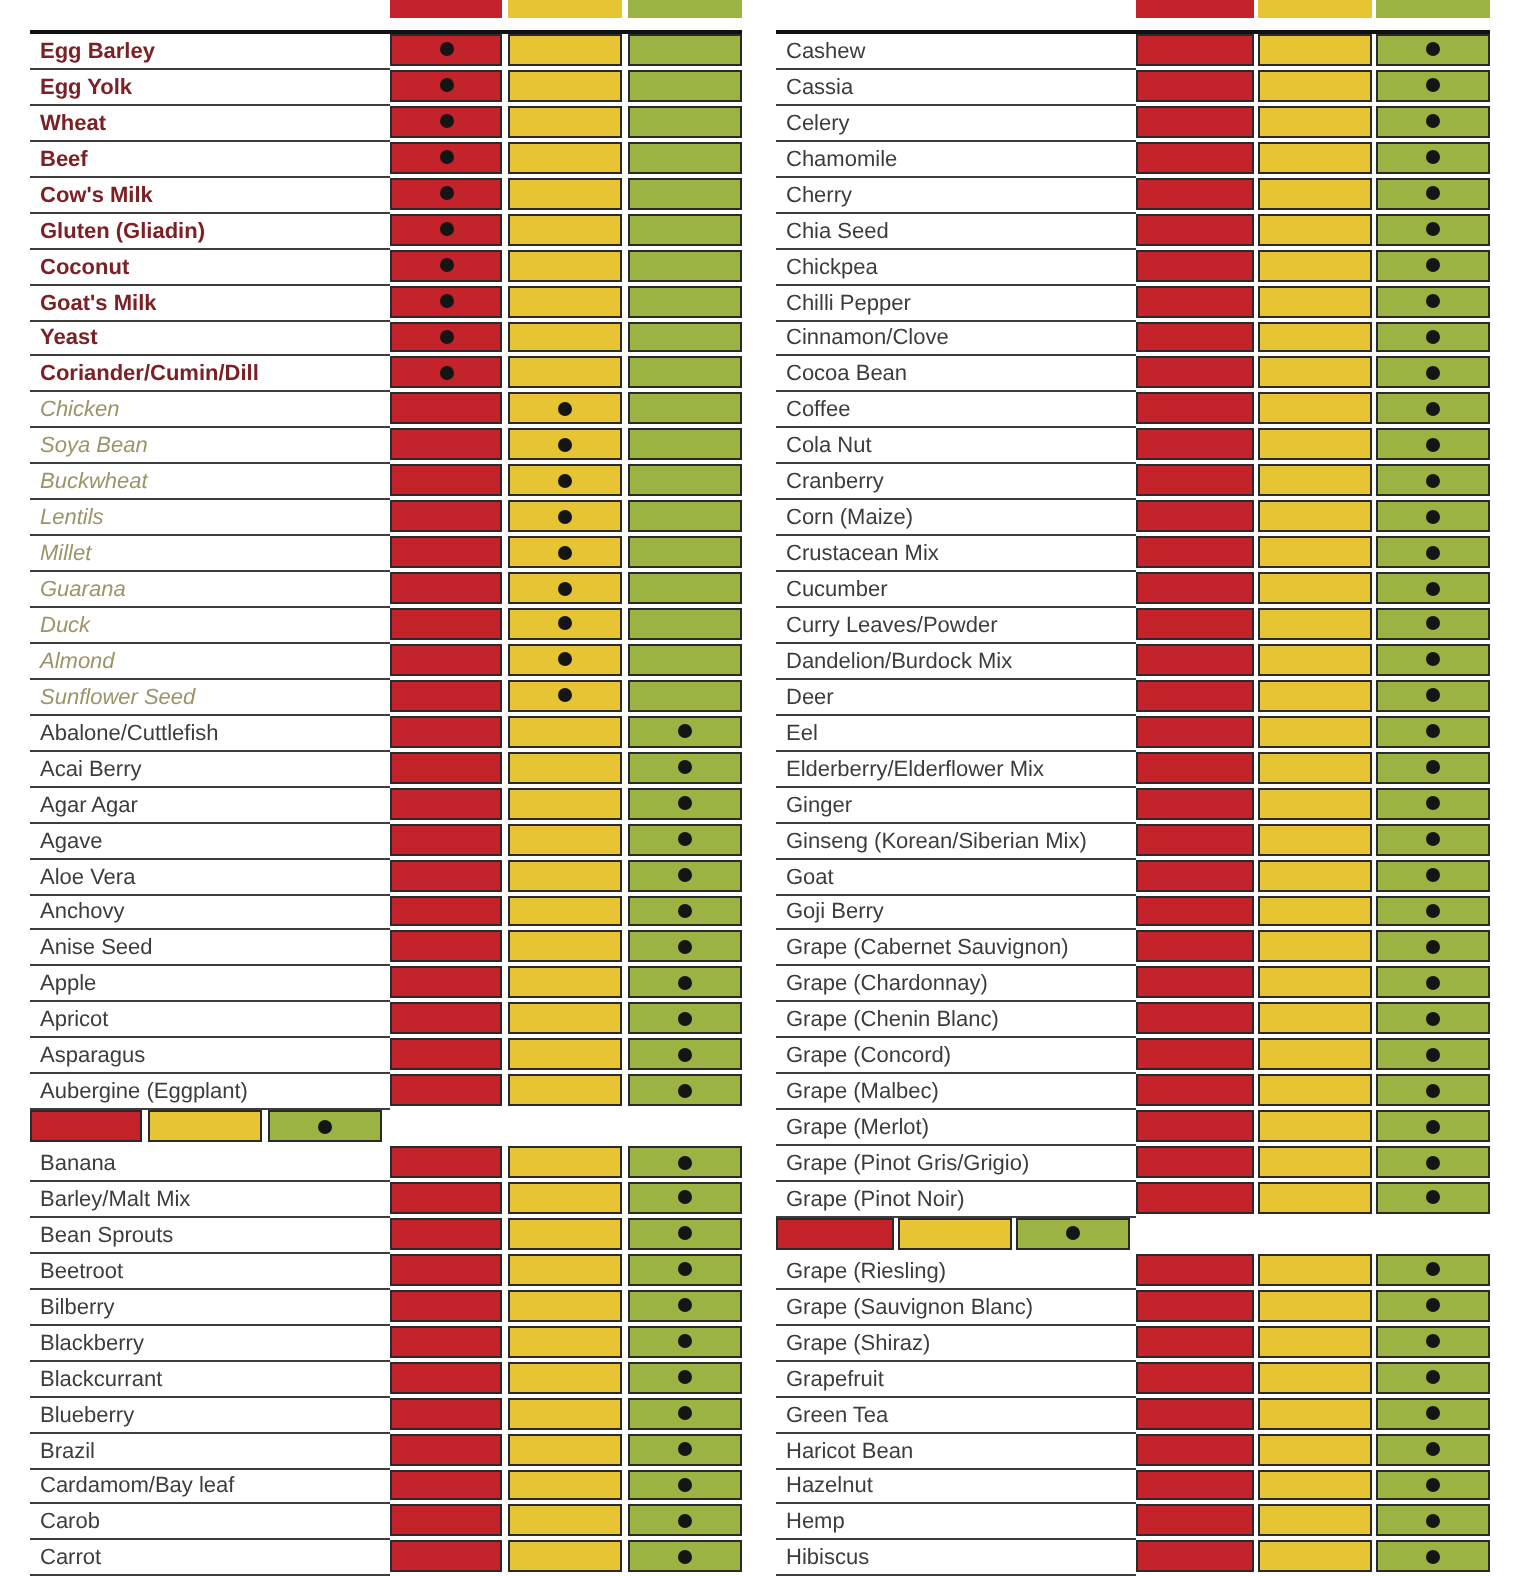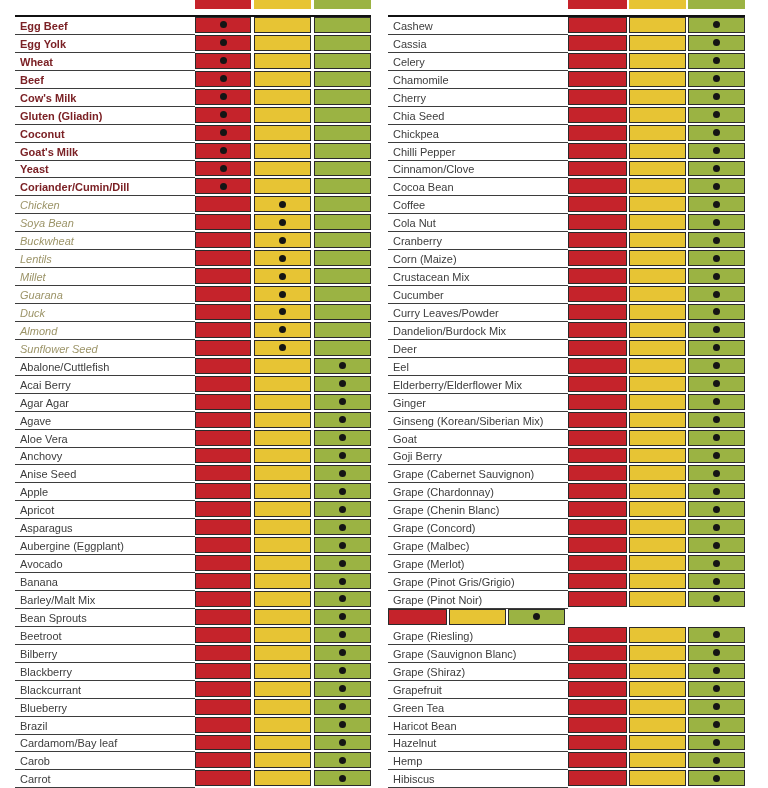--- a/index.html
+++ b/index.html
@@ -54,21 +54,21 @@
 
   <div class="panel left">
     <div class="header-strip">
       <div class="spacer"></div>
       <div class="bar red"></div>
       <div class="bar yellow"></div>
       <div class="bar green"></div>
     </div>
     <div class="rows">
         <div class="row">
-          <div class="label red">Egg Beef</div>
+          <div class="label red">Egg Barley</div>
           <div class="cell red">
             <span class="dot"></span>
           </div>
           <div class="cell yellow"></div>
           <div class="cell green"></div>
         </div>
         <div class="row">
           <div class="label red">Egg Yolk</div>
           <div class="cell red">
             <span class="dot"></span>
@@ -294,21 +294,20 @@
         </div>
         <div class="row">
           <div class="label green">Aubergine (Eggplant)</div>
           <div class="cell red"></div>
           <div class="cell yellow"></div>
           <div class="cell green">
             <span class="dot"></span>
           </div>
         </div>
         <div class="row">
-          <div class="label green">Avocado</div>
           <div class="cell red"></div>
           <div class="cell yellow"></div>
           <div class="cell green">
             <span class="dot"></span>
           </div>
         </div>
         <div class="row">
           <div class="label green">Banana</div>
           <div class="cell red"></div>
           <div class="cell yellow"></div>

